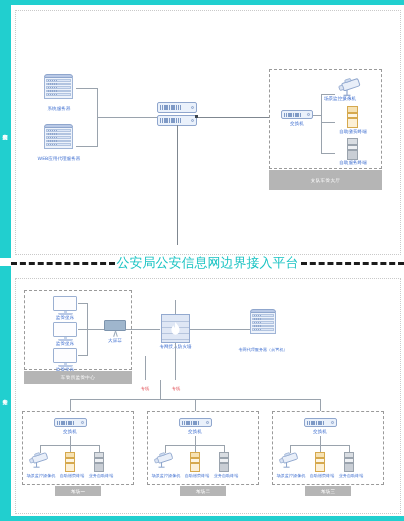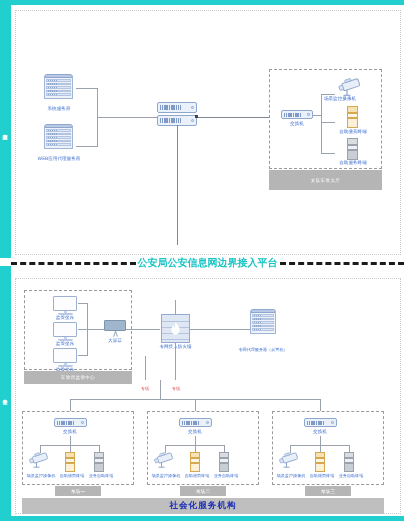--- a/index.html
+++ b/index.html
@@ -34,21 +34,21 @@
   .zone-top{left:15px;top:10px;width:384px;height:243px;}
   .zone-bot{left:15px;top:278px;width:384px;height:234px;}
 
   
   .divider{
     position:absolute;left:11px;top:256px;width:393px;height:14px;
     display:flex;align-items:center;justify-content:center;
   }
   .dash-run{flex:1;height:0;border-top:3px dashed #1b1b1b;}
   .divider-text{
-    color:#19c3c3;font-size:10px;font-weight:bold;white-space:nowrap;
+    color:#19c3c3;font-size:13px;font-weight:normal;white-space:nowrap;
     padding:0 2px;
   }
 
   
   .lbl{
     position:absolute;color:#3f6fd0;font-size:4.6px;line-height:6px;
     text-align:center;white-space:nowrap;
   }
   .lbl.sm{font-size:4.1px;}
   .wire{position:absolute;background:#9aa3ad;}
@@ -618,15 +618,14 @@
   <div class="kiosk" style="left:344px;top:452px;width:10px;height:20px;">
     <div class="head" style="background:#d9dde2;border:1px solid #9aa3ad;"></div>
     <div class="mid" style="background:#eef0f3;border:1px solid #9aa3ad;"></div>
     <div class="low" style="background:#c9ced5;border:1px solid #9aa3ad;"></div>
   </div>
   <div class="lbl sm" style="left:272px;top:473px;width:38px;">场景监控摄像机</div>
   <div class="lbl sm" style="left:306px;top:473px;width:32px;">自助缴费终端</div>
   <div class="lbl sm" style="left:335px;top:473px;width:32px;">业务自助终端</div>
   <div class="banner" style="left:305px;top:486px;width:46px;height:10px;">考场三</div>
 
-  <div class="banner footer" style="left:22px;top:498px;width:362px;height:16px;">社会化服务机构</div>
 
 </div>
 
 </body></html>

